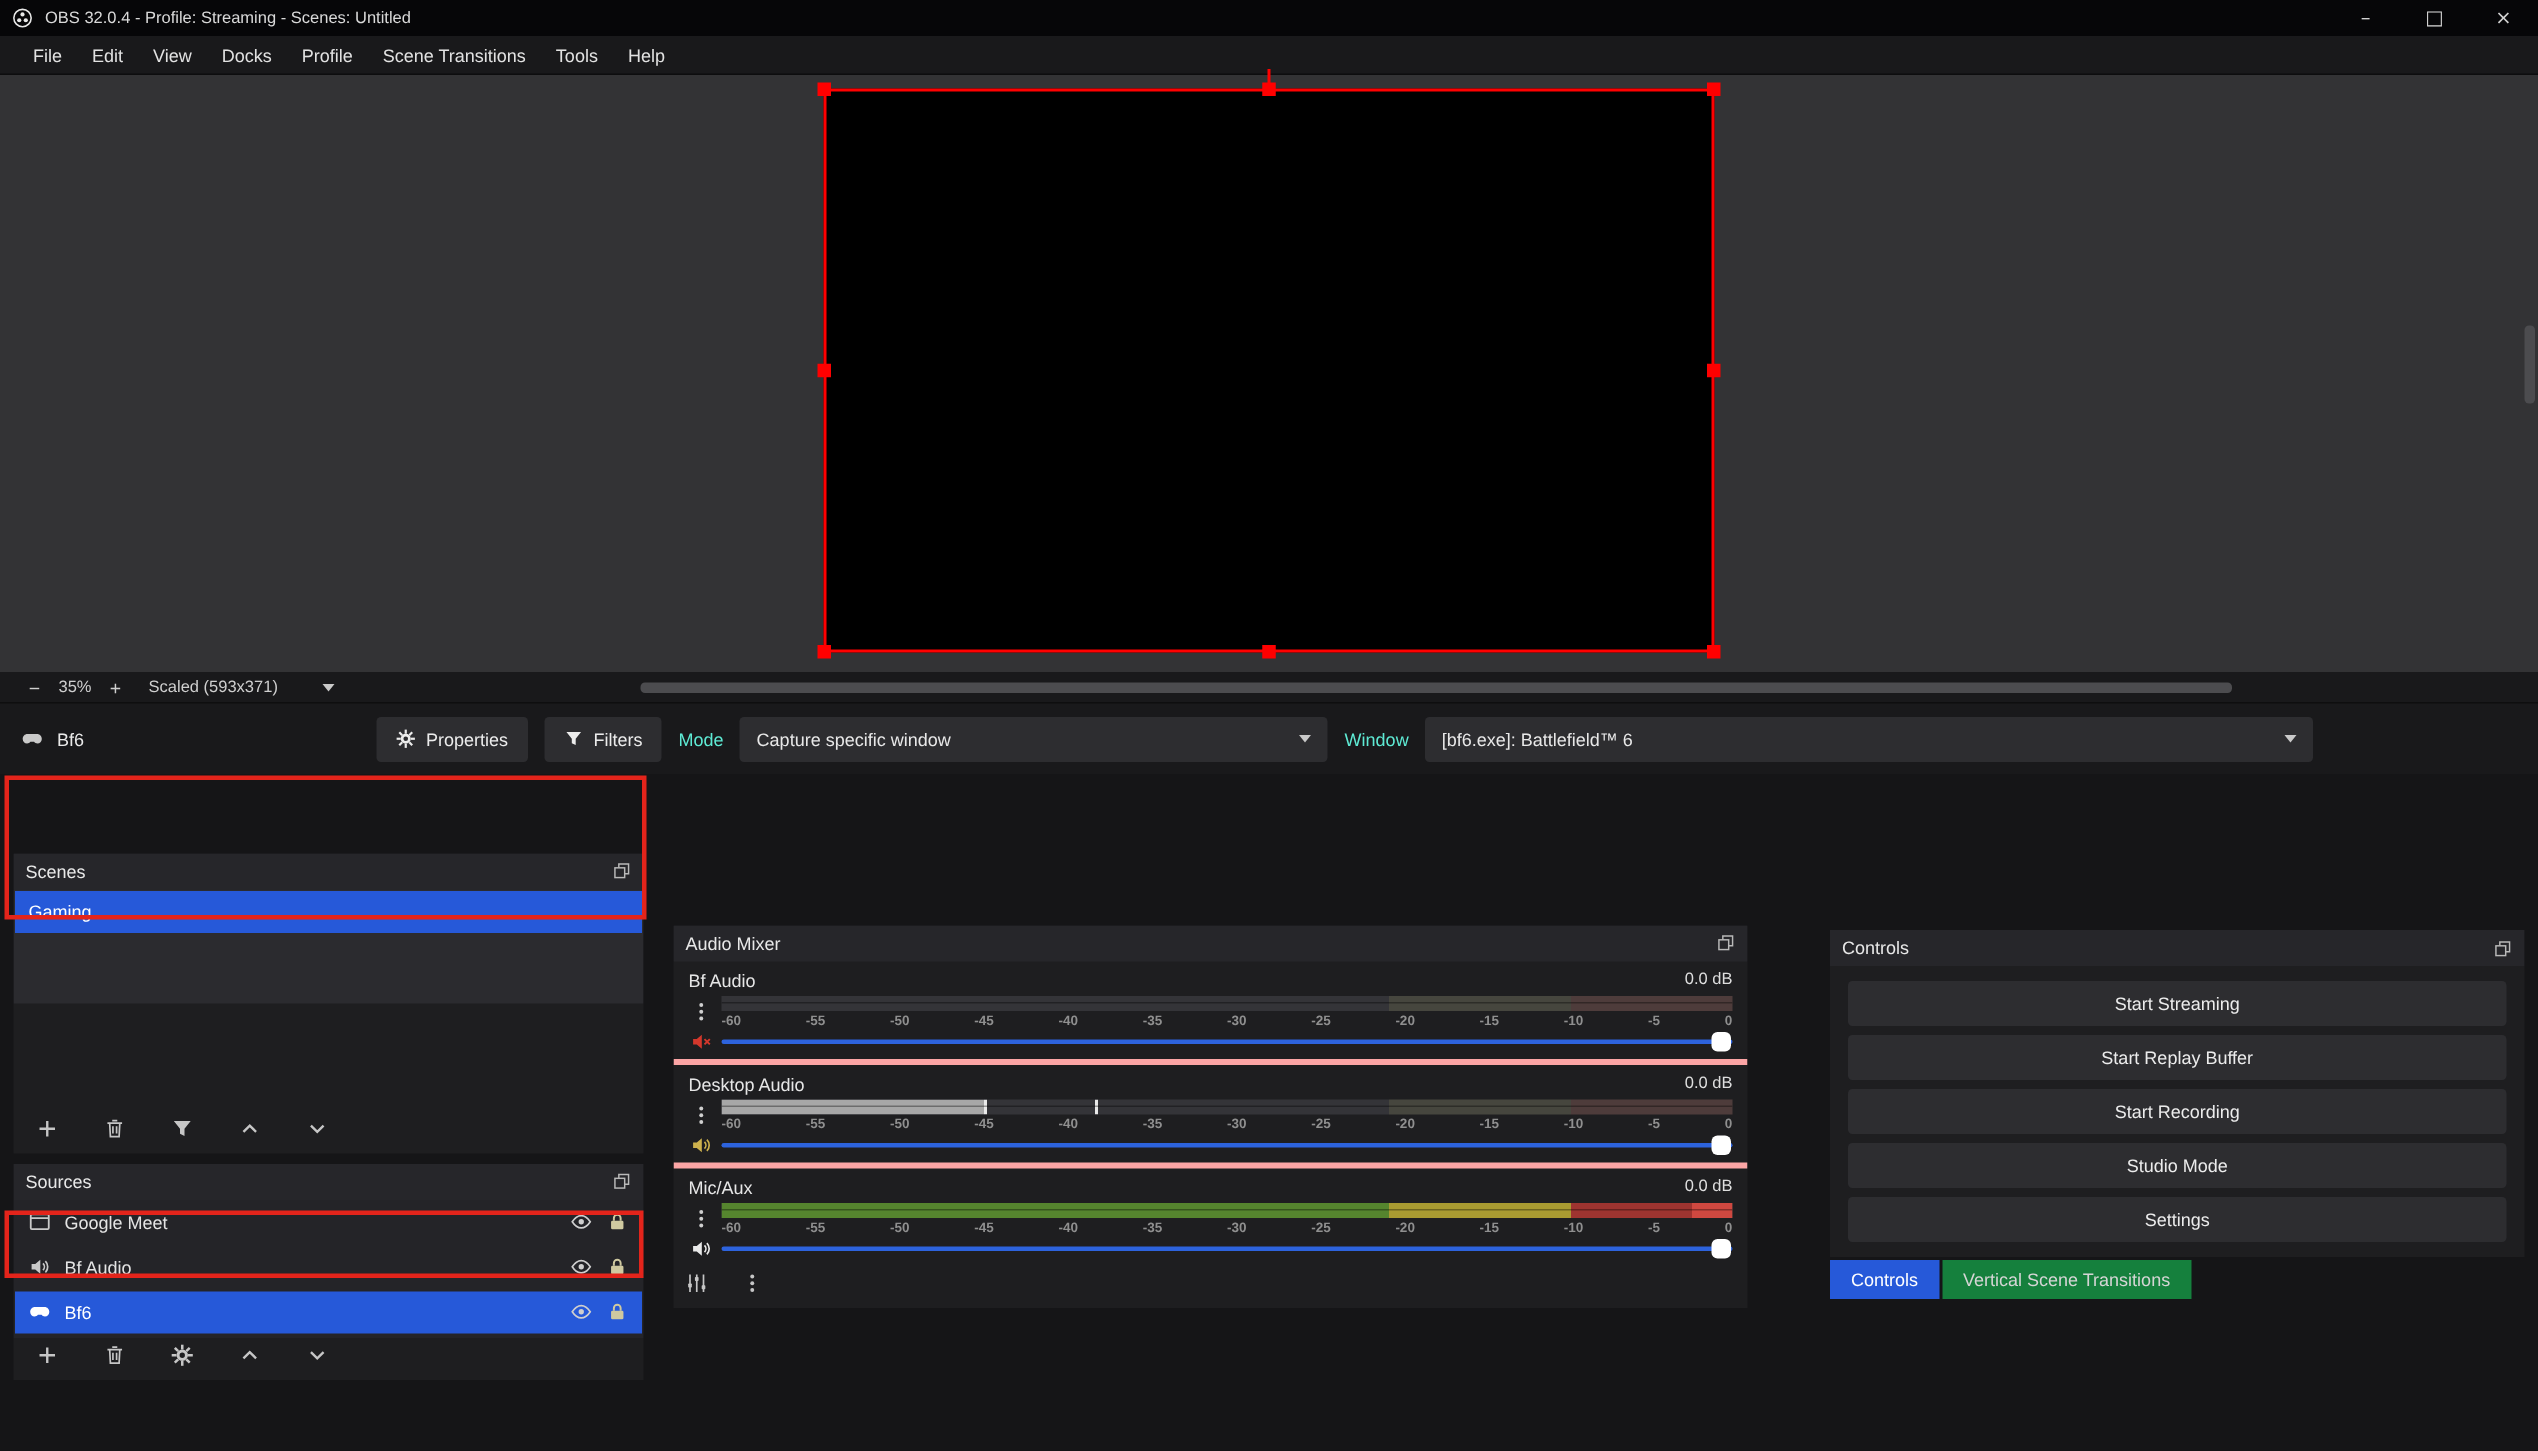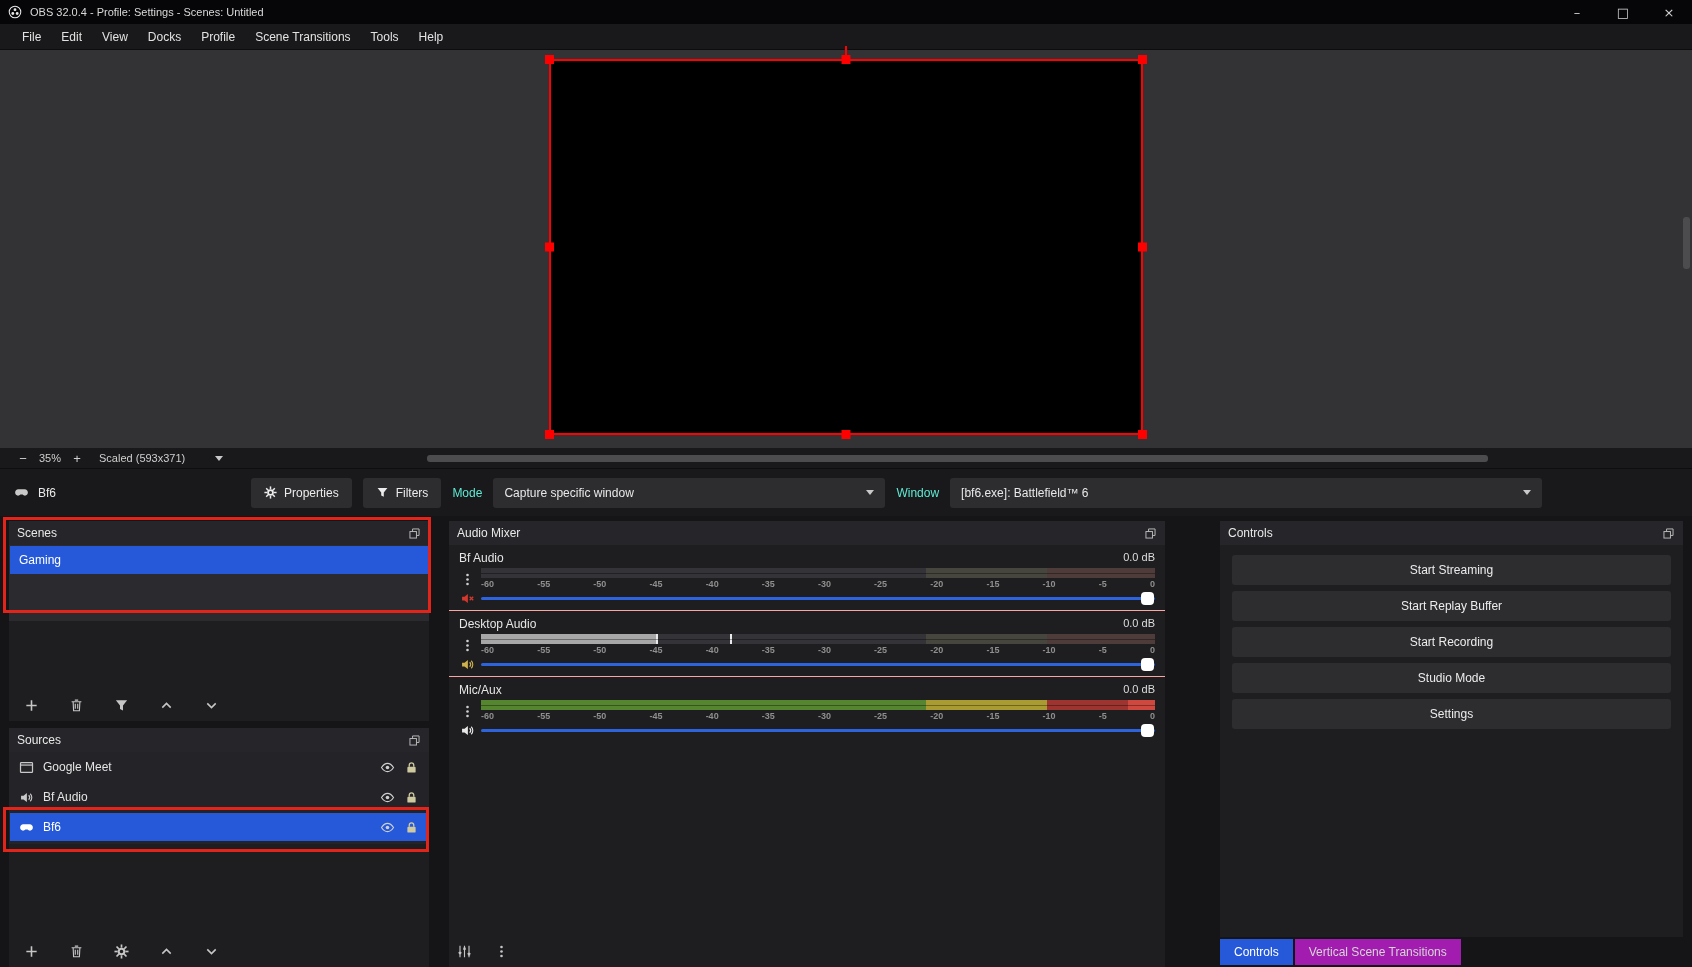--- a/index.html
+++ b/index.html
@@ -47,21 +47,21 @@
   .ctx-src { display:flex; align-items:center; gap:9px; width:226px; font-size:12px; color:#eaeaea; }
   .btn { display:flex; align-items:center; gap:7px; background:#2d2d30; border-radius:3px; height:30px; padding:0 13px;
     font-size:12px; color:#ececec; }
   .lbl { font-size:12px; color:#5eead4; }
   .combo { display:flex; align-items:center; justify-content:space-between; gap:10px; background:#2d2d30; border-radius:3px;
     height:30px; padding:0 11px; font-size:12px; color:#e8e8e8; }
   .combo.mode { width:392px; }
   .combo.window { width:592px; }
 
   
-  .docks { height:451px; display:flex; gap:8px; padding:5px 9px 0; background:#151517; }
+  .docks { height:451px; display:flex; gap:8px; padding:5px 9px 0; background:#151517;align-items:center; }
   .panel { background:#1e1e20; display:flex; flex-direction:column; overflow:hidden; }
   .panel-h { flex:none; height:24px; background:#26262a; display:flex; align-items:center; justify-content:space-between;
     padding:0 8px; font-size:12px; color:#e8e8e8; }
   .pop { color:#b9b9b9; }
   .col-left { width:420px; display:flex; flex-direction:column; gap:7px; }
   .scenes-panel { height:200px; }
   .sources-panel { flex:1; }
   .listview { margin:0; padding:1px; }
   .scenes-view { background:#2b2b2f; height:76px; }
   .sources-view { background:#242428; height:92px; }
@@ -71,21 +71,21 @@
   .row-ic { color:#c9c9c9; }
   .row.sel .row-ic { color:#ffffff; }
   .eye { color:#cfcfcf; } .lock { color:#cfc9a0; }
   .panel-toolbar { margin-top:auto; flex:none; height:28px; display:flex; align-items:center; gap:30px; padding:0 15px 4px; }
   .tool-btn { color:#c6c6c6; display:flex; align-items:center; justify-content:center; }
   .tool-btn.plus { font-size:17px; line-height:15px; font-family:"DejaVu Sans",sans-serif; }
 
   
   .mixer { flex:1;margin-left:12px; }
   .ch { padding:6px 10px 4px; }
-  .ch + .ch { border-top:1px solid #fca5a5; }
+  .ch + .ch { border-top:4px solid #fca5a5; }
   .ch-head { display:flex; justify-content:space-between; font-size:12px; margin-bottom:3px; }
   .ch-db { color:#dedede; font-size:11px; }
   .ch-body { display:flex; gap:6px; }
   .icon-col { width:16px; display:flex; align-items:center; justify-content:center; color:#cfcfcf; }
   .meter-area { flex:1; }
   .meter { position:relative; height:10px; overflow:hidden;
     background:linear-gradient(to right,#343438 0%,#343438 66%,#46463e 66%,#46463e 84%,#4e3c3b 84%,#4e3c3b 100%); }
   .meter::after { content:""; position:absolute; left:0; right:0; top:4.5px; height:1px; background:rgba(0,0,0,.35); }
   .meter-fill { position:absolute; left:0; top:0; height:100%; width:0; }
   .ch-low .meter-fill { background:#a7a7a7; }
@@ -103,21 +103,21 @@
   .col-right { width:463px; display:flex; flex-direction:column;margin-left:47px; }
   .controls-panel { flex:1; }
   .ctl-btns { padding:10px 12px; display:flex; flex-direction:column; gap:6px; }
   .ctl-btn { height:30px; background:#2d2d30; border-radius:3px; display:flex; align-items:center; justify-content:center;
     font-size:12px; color:#ececec; }
   .vc-row { display:flex; gap:5px; }
   .vc-row .ctl-btn { flex:1; }
   .vc-gear { width:30px; height:30px; flex:none; background:#2d2d30; border-radius:3px; display:flex; align-items:center;
     justify-content:center; color:#d6d6d6; }
   .tabbar { height:30px; display:flex; align-items:flex-end; gap:2px; padding-bottom:2px; }
-  .tab { height:26px; display:flex; align-items:center; padding:0 14px; font-size:12px; background:#a21caf; color:#d5d5d5; }
+  .tab { height:26px; display:flex; align-items:center; padding:0 14px; font-size:12px; background:#15803d; color:#d5d5d5; }
   .tab.active { background:#2659d9; color:#ffffff; }
 
   
   .annotation { position:absolute; border:3px solid #e3241b; pointer-events:none; z-index:99; }
   #anno-scenes { left:3px; top:517px; width:428px; height:96px; }
   #anno-bf6 { left:3px; top:807px; width:426px; height:45px; }
 </style>
 </head>
 <body>
 
@@ -201,21 +201,21 @@
       </symbol>
   </defs>
 </svg>
 
 <div class="app">
 
   <div class="titlebar">
     <svg class="logo">
         <use href="#i-obs"></use>
       </svg>
-    <span class="title">OBS 32.0.4 - Profile: Settings - Scenes: Untitled</span>
+    <span class="title">OBS 32.0.4 - Profile: Streaming - Scenes: Untitled</span>
     <div class="win-btns">
       <div class="win-btn">–</div>
       <div class="win-btn">□</div>
       <div class="win-btn">×</div>
     </div>
   </div>
 
   <div class="menubar">
     <span class="menu-item">File</span>
     <span class="menu-item">Edit</span>

